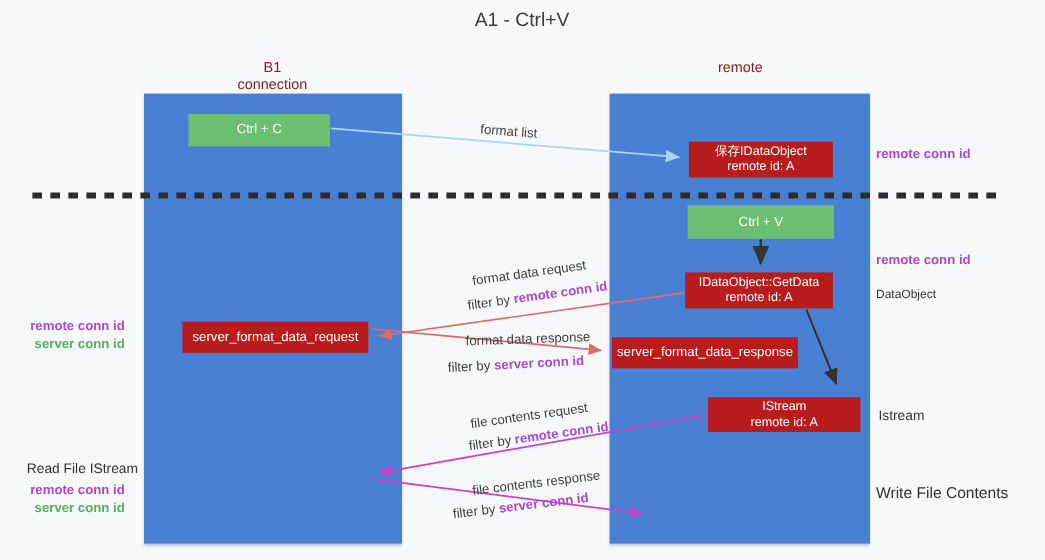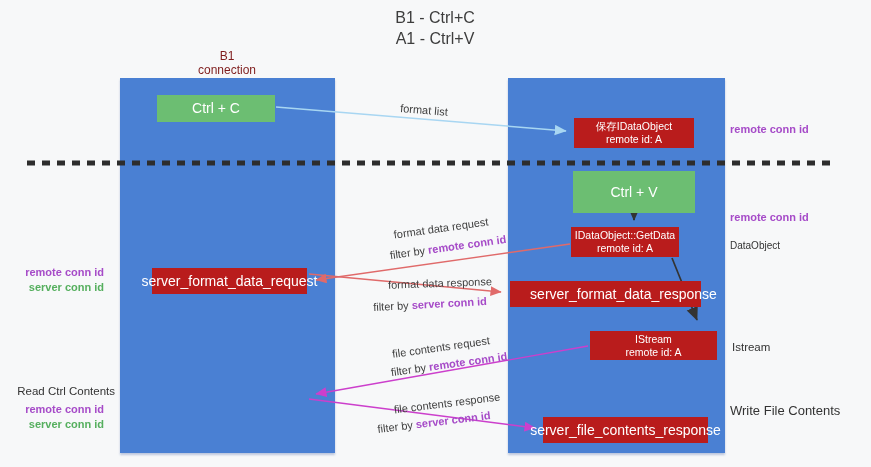--- a/index.html
+++ b/index.html
@@ -23,21 +23,21 @@
     font-size:12px;line-height:14px;color:#7f1d1d;
   }
   .column{
     background:#4a80d3;
     box-shadow:0 2px 2px rgba(80,110,170,0.35);
   }
   #col-left{left:120px;top:78px;width:215px;height:375px;}
   #col-right{left:508px;top:78px;width:217px;height:375px;}
   .node{
     display:flex;flex-direction:column;align-items:center;justify-content:center;
-    color:#ffffff;text-align:center;font-size:14px;line-height:13px;
+    color:#ffffff;text-align:center;font-size:11px;line-height:13px;
     white-space:nowrap;
   }
   .green-node{background:#6cbe72;}
   .orange-node{background:#b91c1c;}
   .small{font-size:10.5px;}
   .flow-label{
     position:absolute;white-space:nowrap;
     font-size:11px;color:#3f3f3f;
   }
   .conn-purple{color:#a64bc8;font-weight:bold;}
@@ -52,29 +52,29 @@
     white-space:nowrap;
   }
   svg{position:absolute;left:0;top:0;pointer-events:none;}
 </style>
 </head>
 <body>
 
 <div id="stage">
 
   <div class="abs" id="title">
-    <div>B1 - Ctrl+C</div>
     <div>A1 - Ctrl+V</div>
   </div>
 
   <div class="abs col-header" style="left:157px;">
     <div>B1</div>
     <div>connection</div>
   </div>
   <div class="abs col-header" style="left:547px;">
+    <div>remote</div>
   </div>
 
   <div class="abs column" id="col-left"></div>
   <div class="abs column" id="col-right"></div>
 
   <svg width="871" height="467">
     <defs>
       <marker id="m-blue" markerWidth="9" markerHeight="8" refX="7.5" refY="3.5" orient="auto">
         <path d="M0,0 L8,3.5 L0,7 z" fill="#a8d6f2"></path>
       </marker>
@@ -108,46 +108,43 @@
 
   <div class="abs node green-node" style="left:157px;top:95px;width:118px;height:27px;">
     <span>Ctrl + C</span>
   </div>
 
   <div class="abs node orange-node small" style="left:574px;top:118px;width:120px;height:30px;">
     <span>保存IDataObject</span>
     <span>remote id: A</span>
   </div>
 
-  <div class="abs node green-node" style="left:573px;top:171px;width:122px;height:42px;">
+  <div class="abs node green-node" style="left:573px;top:171px;width:122px;height:28px;">
     <span>Ctrl + V</span>
   </div>
 
-  <div class="abs node orange-node small" style="left:571px;top:227px;width:108px;height:30px;">
+  <div class="abs node orange-node small" style="left:571px;top:227px;width:123px;height:30px;">
     <span>IDataObject::GetData</span>
     <span>remote id: A</span>
   </div>
 
   <div class="abs node orange-node" style="left:152px;top:268px;width:155px;height:26px;">
     <span>server_format_data_request</span>
   </div>
 
-  <div class="abs node orange-node" style="left:510px;top:281px;width:155px;height:26px;padding-left:36px;">
+  <div class="abs node orange-node" style="left:510px;top:281px;width:155px;height:26px;">
     <span>server_format_data_response</span>
   </div>
 
   <div class="abs node orange-node small" style="left:590px;top:331px;width:127px;height:29px;">
     <span>IStream</span>
     <span>remote id: A</span>
   </div>
 
 
-  <div class="abs node orange-node" style="left:543px;top:417px;width:165px;height:26px;">
-    <span>server_file_contents_response</span>
-  </div>
 
   <div class="flow-label" style="left:424px;top:110px;transform:translate(-50%,-50%) rotate(4.5deg);">format list</div>
 
   <div class="flow-label" style="left:441px;top:228px;transform:translate(-50%,-50%) rotate(-8deg);">format data request</div>
   <div class="flow-label" style="left:448px;top:247px;transform:translate(-50%,-50%) rotate(-8deg);">
     <span>filter by</span>
     <span class="conn-purple">remote conn id</span>
   </div>
 
   <div class="flow-label" style="left:440px;top:283px;transform:translate(-50%,-50%) rotate(-2deg);">format data response</div>
@@ -172,20 +169,20 @@
   <div class="side-label side-purple" style="left:730px;top:211px;">remote conn id</div>
   <div class="side-label" style="left:730px;top:240px;font-size:10px;">DataObject</div>
   <div class="side-label" style="left:732px;top:341px;font-size:11.5px;">Istream</div>
   <div class="side-label" style="left:730px;top:403px;font-size:13px;">Write File Contents</div>
 
   <div class="left-stack" style="left:0;top:265px;width:104px;">
     <div class="side-purple">remote conn id</div>
     <div class="side-green">server conn id</div>
   </div>
 
-  <div class="left-stack" style="left:0;top:384px;width:115px;font-size:11.5px;color:#333;">Read Ctrl Contents</div>
+  <div class="left-stack" style="left:0;top:384px;width:115px;font-size:11.5px;color:#333;">Read File IStream</div>
 
   <div class="left-stack" style="left:0;top:402px;width:104px;">
     <div class="side-purple">remote conn id</div>
     <div class="side-green">server conn id</div>
   </div>
 
 </div>
 
 </body></html>

